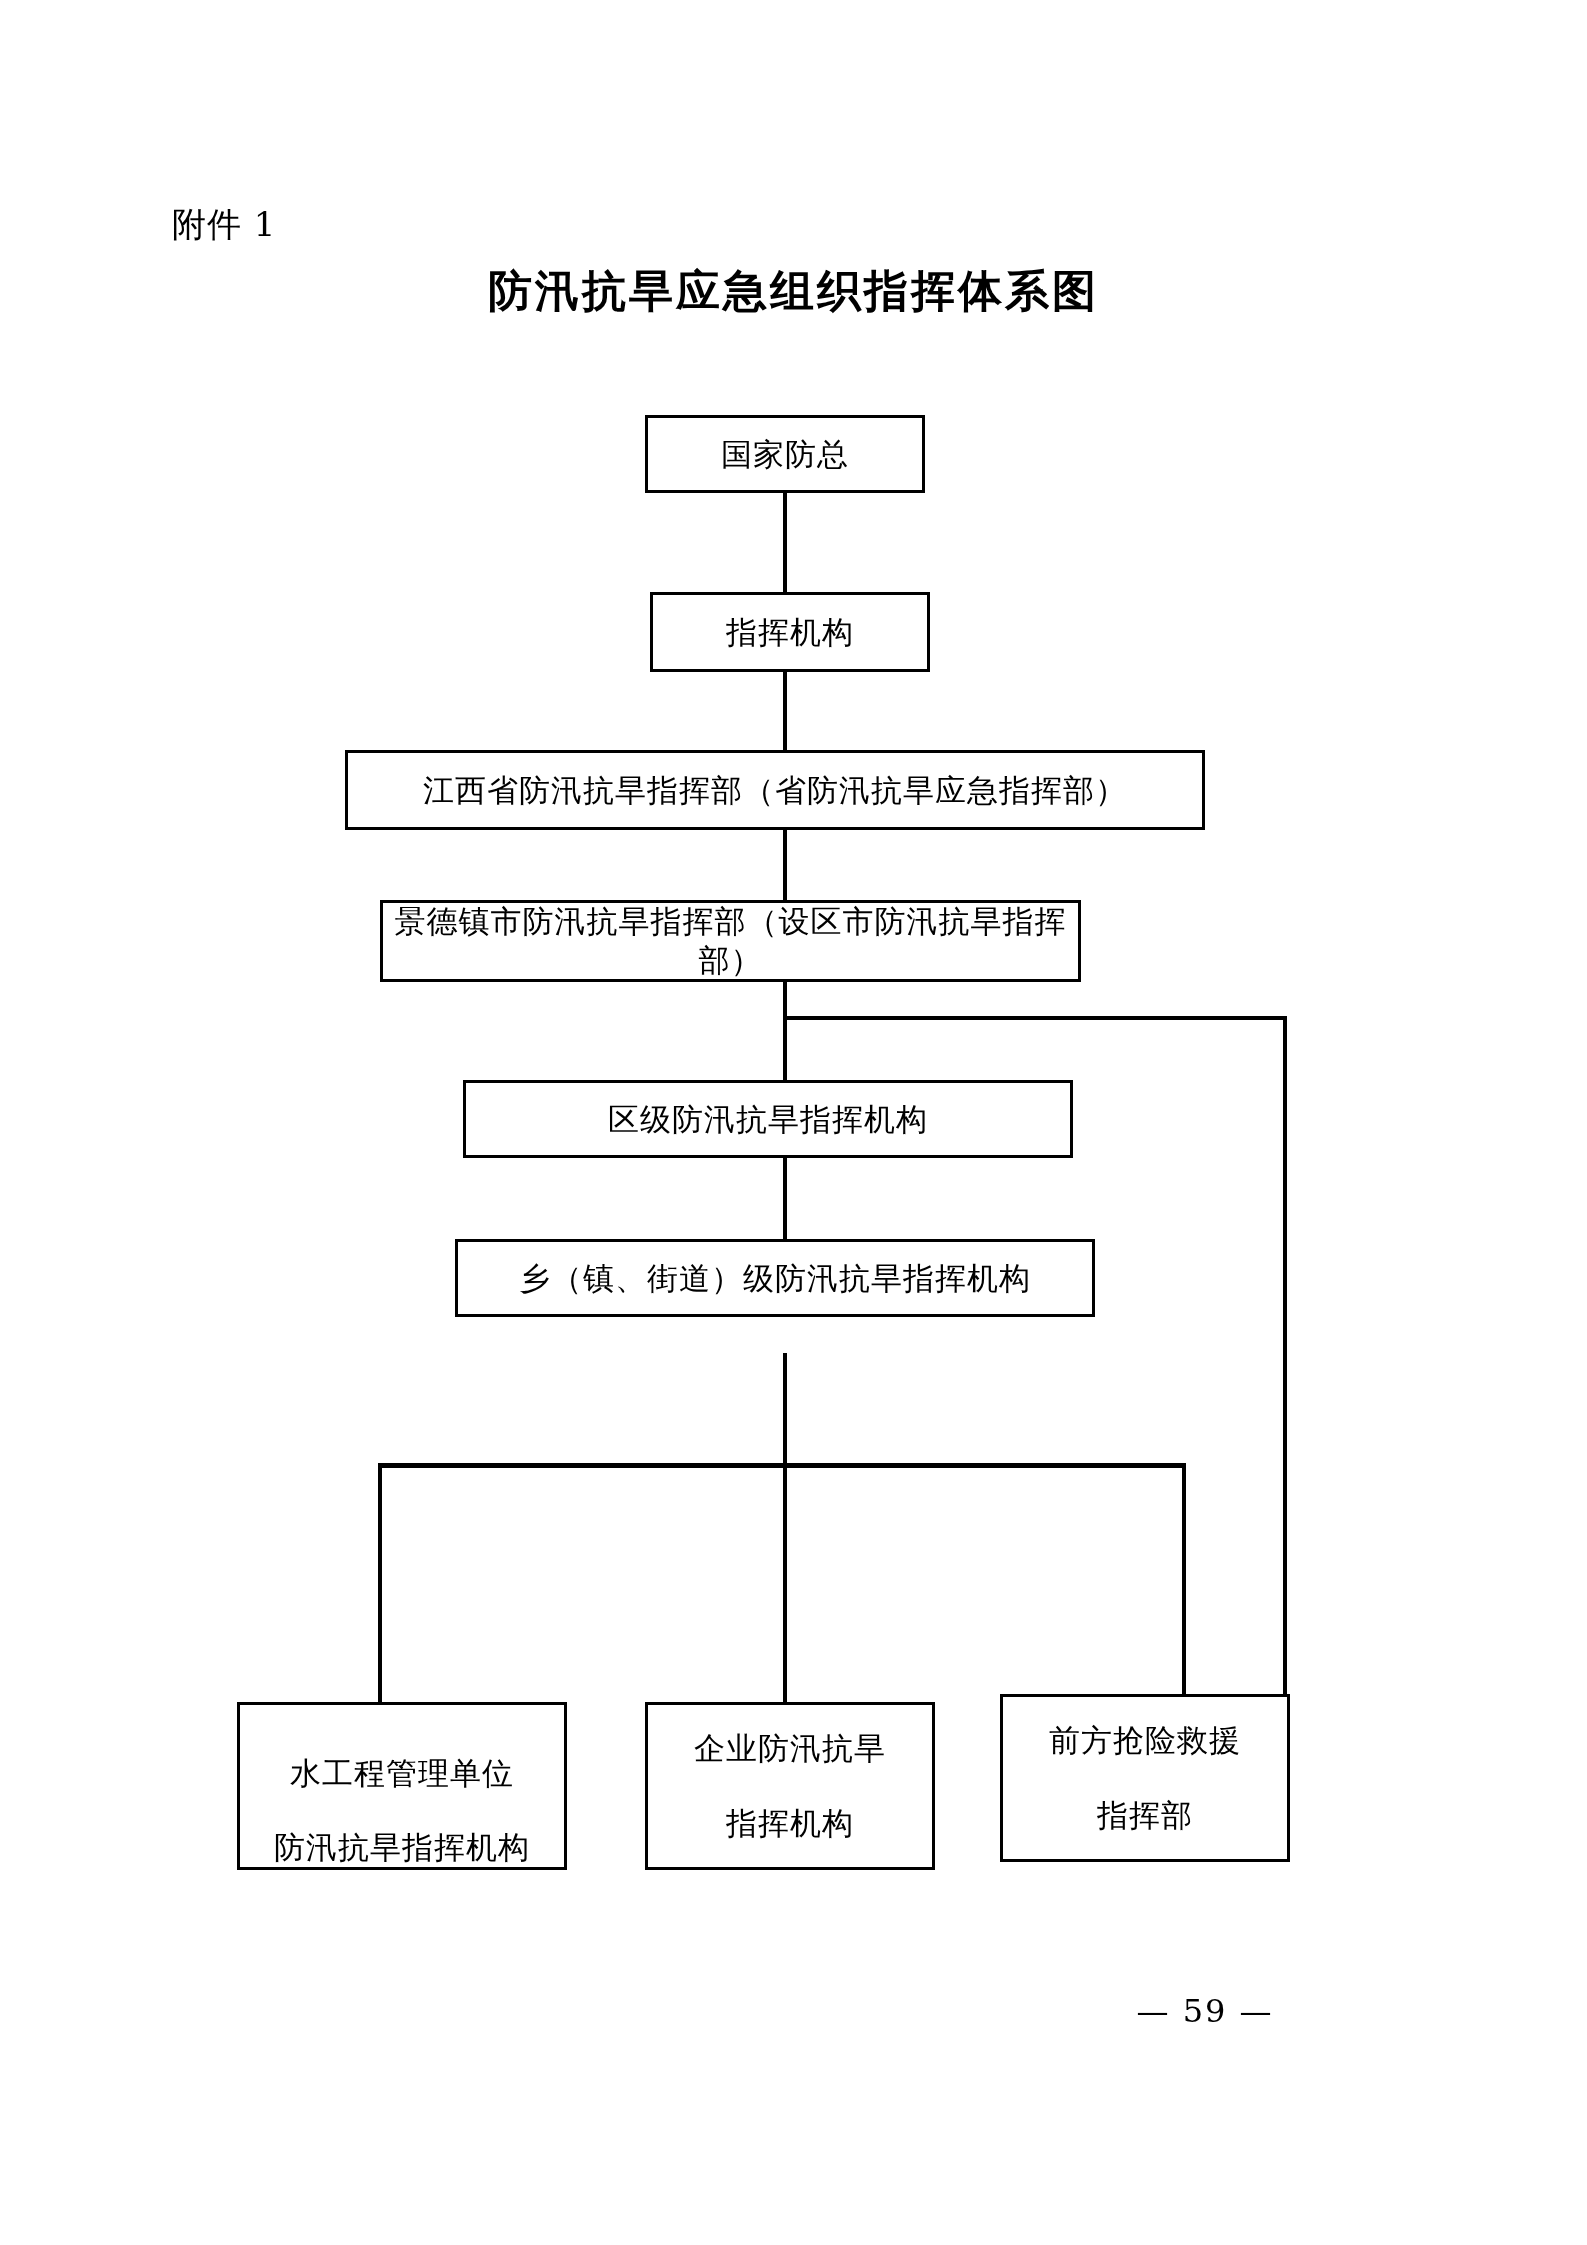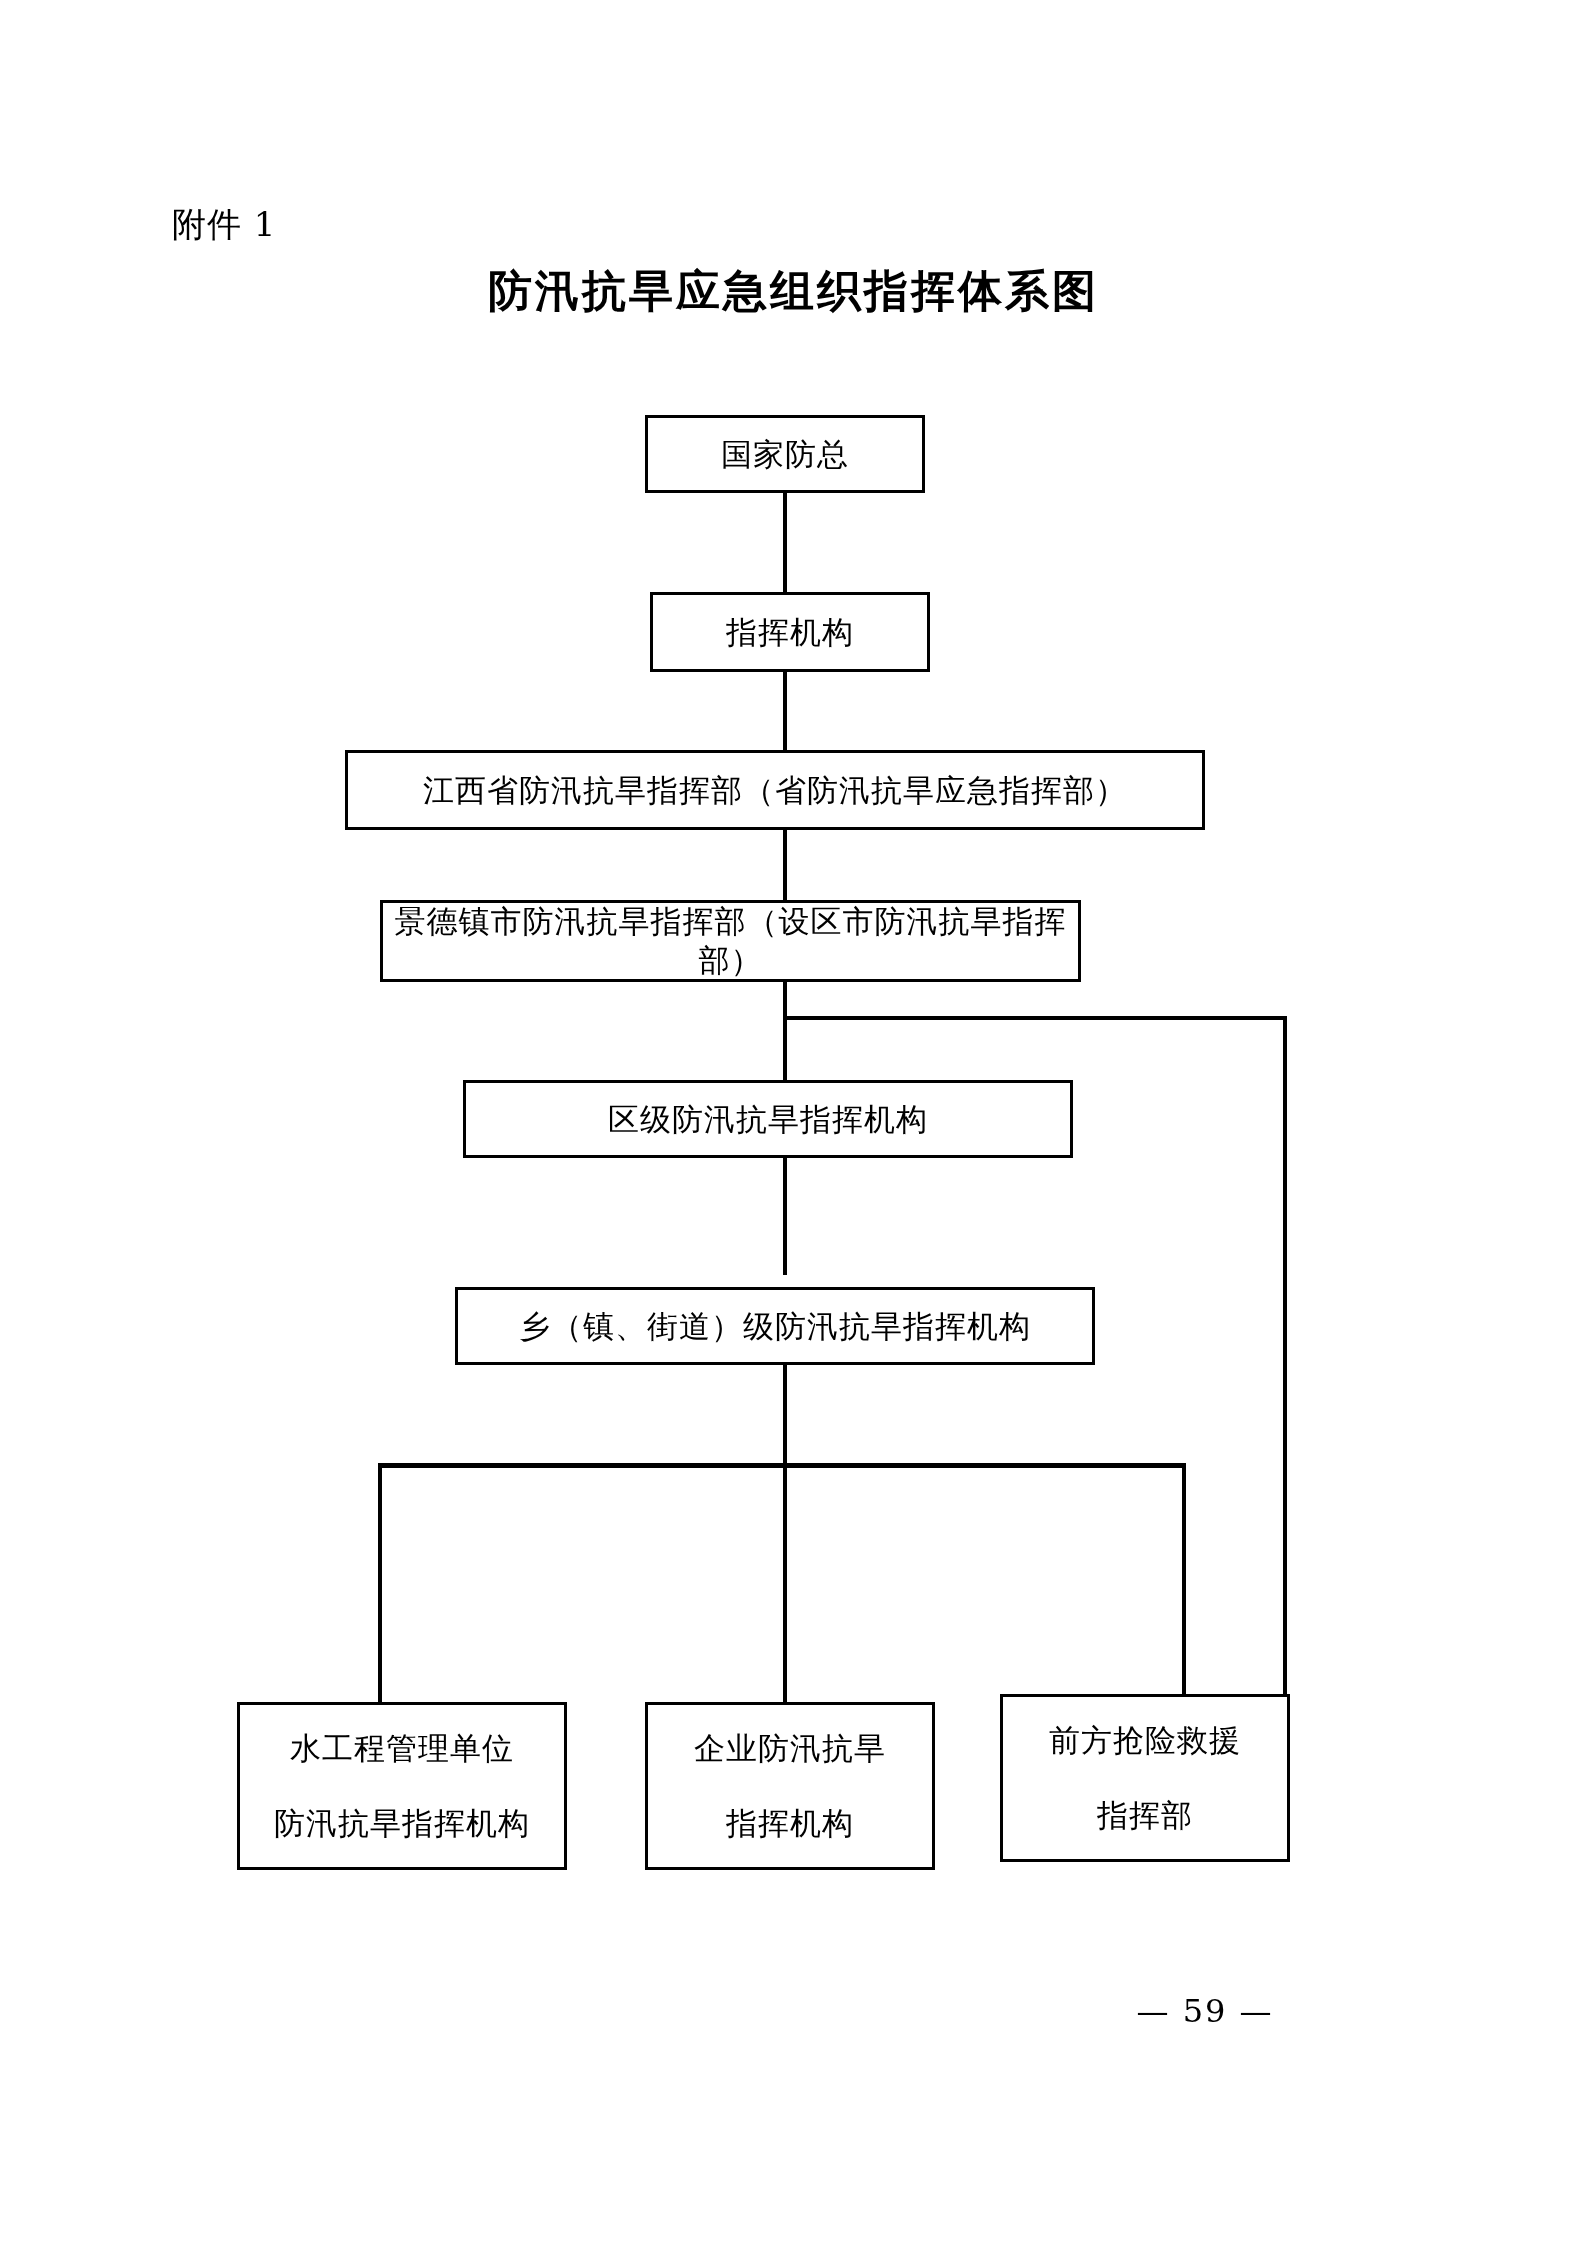--- a/index.html
+++ b/index.html
@@ -144,25 +144,25 @@
     </div>
 
     <div class="node" style="left:340px; top:900px; width:701px; height:82px;margin-left:40px;">
       <span>景德镇市防汛抗旱指挥部（设区市防汛抗旱指挥部）</span>
     </div>
 
     <div class="node" style="left:463px; top:1080px; width:610px; height:78px;">
       <span>区级防汛抗旱指挥机构</span>
     </div>
 
-    <div class="node" style="left:455px; top:1287px; width:640px; height:78px;">
+    <div class="node" style="left:455px; top:1239px; width:640px; height:78px;">
       <span>乡（镇、街道）级防汛抗旱指挥机构</span>
     </div>
 
-    <div class="node" style="left:237px; top:1702px; width:330px; height:168px;">
+    <div class="node" style="left:237px; top:1702px; width:330px; height:168px;justify-content:flex-end;">
       <span>水工程管理单位</span>
       <span class="line2">防汛抗旱指挥机构</span>
     </div>
 
     <div class="node" style="left:645px; top:1702px; width:290px; height:168px;">
       <span>企业防汛抗旱</span>
       <span class="line2">指挥机构</span>
     </div>
 
     <div class="node" style="left:1000px; top:1694px; width:290px; height:168px;">

